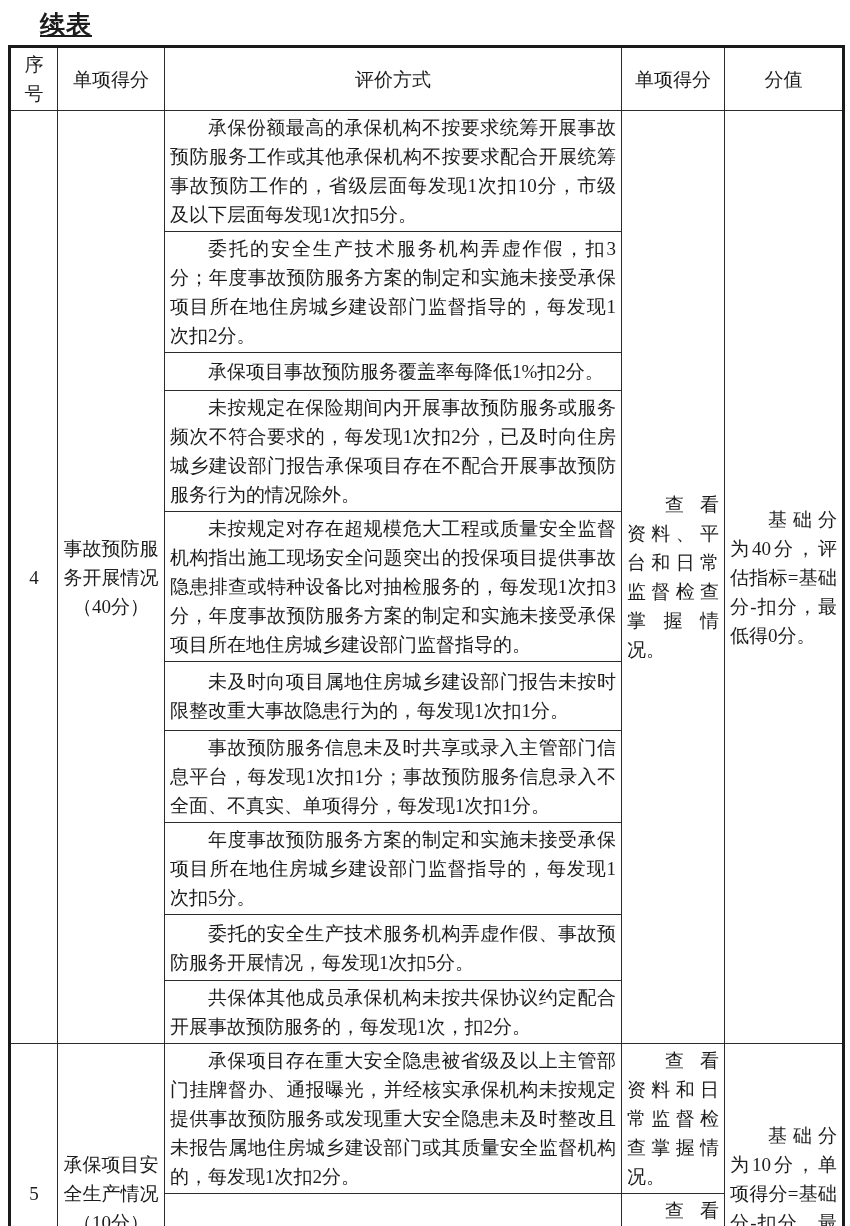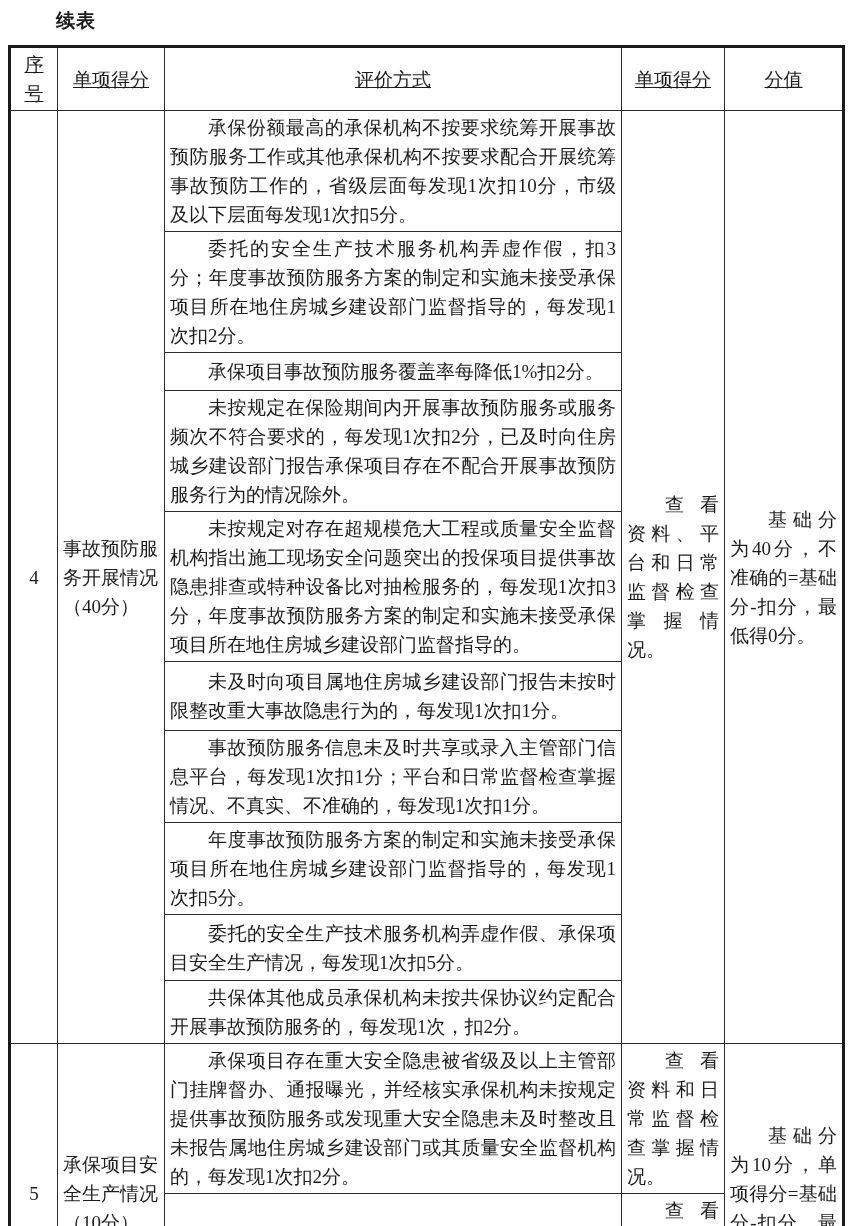--- a/index.html
+++ b/index.html
@@ -6,25 +6,26 @@
   body{
     width:850px;height:1226px;
     background:#ffffff;
     color:#1c1c1c;
     font-family:"Liberation Serif","DejaVu Serif",serif;
     position:relative;
     overflow:hidden;
   }
   .cont-label{
     position:absolute;
-    left:56px;top:8px;
+    left:40px;top:8px;
     font-family:"DejaVu Sans","Liberation Sans",sans-serif;
     font-weight:bold;
-    font-size:19px;
+    font-size:25px;
     letter-spacing:1px;
+    text-decoration:underline;
   }
   table.eval{
     position:absolute;
     left:8px;top:45px;
     width:834px;
     border-collapse:collapse;
     table-layout:fixed;
     border:3px solid #1a1a1a;
   }
   table.eval td,table.eval th{
@@ -38,36 +39,36 @@
   }
   th.hdr{
     font-family:"DejaVu Sans","Liberation Sans",sans-serif;
     font-weight:normal;
     font-size:19px;
     text-align:center;
     padding:4px 2px;
   }
   td.seq{ text-align:center; font-size:19px; }
   td.indicator{
-    text-align:left;
+    text-align:center;
     padding:2px 5px;
     line-height:31px;
     margin-top:9px;
   }
   td.content{
     text-align:justify;
     text-indent:2em;
     padding:4px 6px;
   }
   td.method, td.score{
     text-align:justify;
     text-indent:2em;
     padding:4px 3px;
   }
-  tr.hr{height:40px;text-decoration:underline;}
+  tr.hr{height:40px;}
 </style>
 </head>
 <body>
 
 <div class="cont-label">续表</div>
 
 <table class="eval">
   <colgroup>
     <col style="width:48px">
     <col style="width:107px">
@@ -83,45 +84,45 @@
     <th class="hdr">评价方式</th>
     <th class="hdr">单项得分</th>
     <th class="hdr">分值</th>
   </tr>
 
   <tr style="height:117px">
     <td class="seq" rowspan="10">4</td>
     <td class="indicator" rowspan="10">事故预防服务开展情况（40分）</td>
     <td class="content">承保份额最高的承保机构不按要求统筹开展事故预防服务工作或其他承保机构不按要求配合开展统筹事故预防工作的，省级层面每发现1次扣10分，市级及以下层面每发现1次扣5分。</td>
     <td class="method" rowspan="10">查看资料、平台和日常监督检查掌握情况。</td>
-    <td class="score" rowspan="10">基础分为40分，不准确的=基础分-扣分，最低得0分。</td>
+    <td class="score" rowspan="10">基础分为40分，评估指标=基础分-扣分，最低得0分。</td>
   </tr>
   <tr style="height:85px">
     <td class="content">委托的安全生产技术服务机构弄虚作假，扣3分；年度事故预防服务方案的制定和实施未接受承保项目所在地住房城乡建设部门监督指导的，每发现1次扣2分。</td>
   </tr>
   <tr style="height:38px">
     <td class="content">承保项目事故预防服务覆盖率每降低1%扣2分。</td>
   </tr>
   <tr style="height:118px">
     <td class="content">未按规定在保险期间内开展事故预防服务或服务频次不符合要求的，每发现1次扣2分，已及时向住房城乡建设部门报告承保项目存在不配合开展事故预防服务行为的情况除外。</td>
   </tr>
   <tr style="height:150px">
     <td class="content">未按规定对存在超规模危大工程或质量安全监督机构指出施工现场安全问题突出的投保项目提供事故隐患排查或特种设备比对抽检服务的，每发现1次扣3分，年度事故预防服务方案的制定和实施未接受承保项目所在地住房城乡建设部门监督指导的。</td>
   </tr>
   <tr style="height:69px">
     <td class="content">未及时向项目属地住房城乡建设部门报告未按时限整改重大事故隐患行为的，每发现1次扣1分。</td>
   </tr>
   <tr style="height:86px">
-    <td class="content">事故预防服务信息未及时共享或录入主管部门信息平台，每发现1次扣1分；平台和日常监督检查掌握情况、不真实、不准确的，每发现1次扣1分。</td>
+    <td class="content">事故预防服务信息未及时共享或录入主管部门信息平台，每发现1次扣1分；事故预防服务信息录入不全面、不真实、单项得分，每发现1次扣1分。</td>
   </tr>
   <tr style="height:89px">
     <td class="content">年度事故预防服务方案的制定和实施未接受承保项目所在地住房城乡建设部门监督指导的，每发现1次扣5分。</td>
   </tr>
   <tr style="height:66px">
-    <td class="content">委托的安全生产技术服务机构弄虚作假、承保项目安全生产情况，每发现1次扣5分。</td>
+    <td class="content">委托的安全生产技术服务机构弄虚作假、事故预防服务开展情况，每发现1次扣5分。</td>
   </tr>
   <tr style="height:62px">
     <td class="content">共保体其他成员承保机构未按共保协议约定配合开展事故预防服务的，每发现1次，扣2分。</td>
   </tr>
 
   <tr style="height:137px">
     <td class="seq" rowspan="2">5</td>
     <td class="indicator" rowspan="2">承保项目安全生产情况（10分）</td>
     <td class="content">承保项目存在重大安全隐患被省级及以上主管部门挂牌督办、通报曝光，并经核实承保机构未按规定提供事故预防服务或发现重大安全隐患未及时整改且未报告属地住房城乡建设部门或其质量安全监督机构的，每发现1次扣2分。</td>
     <td class="method">查看资料和日常监督检查掌握情况。</td>

